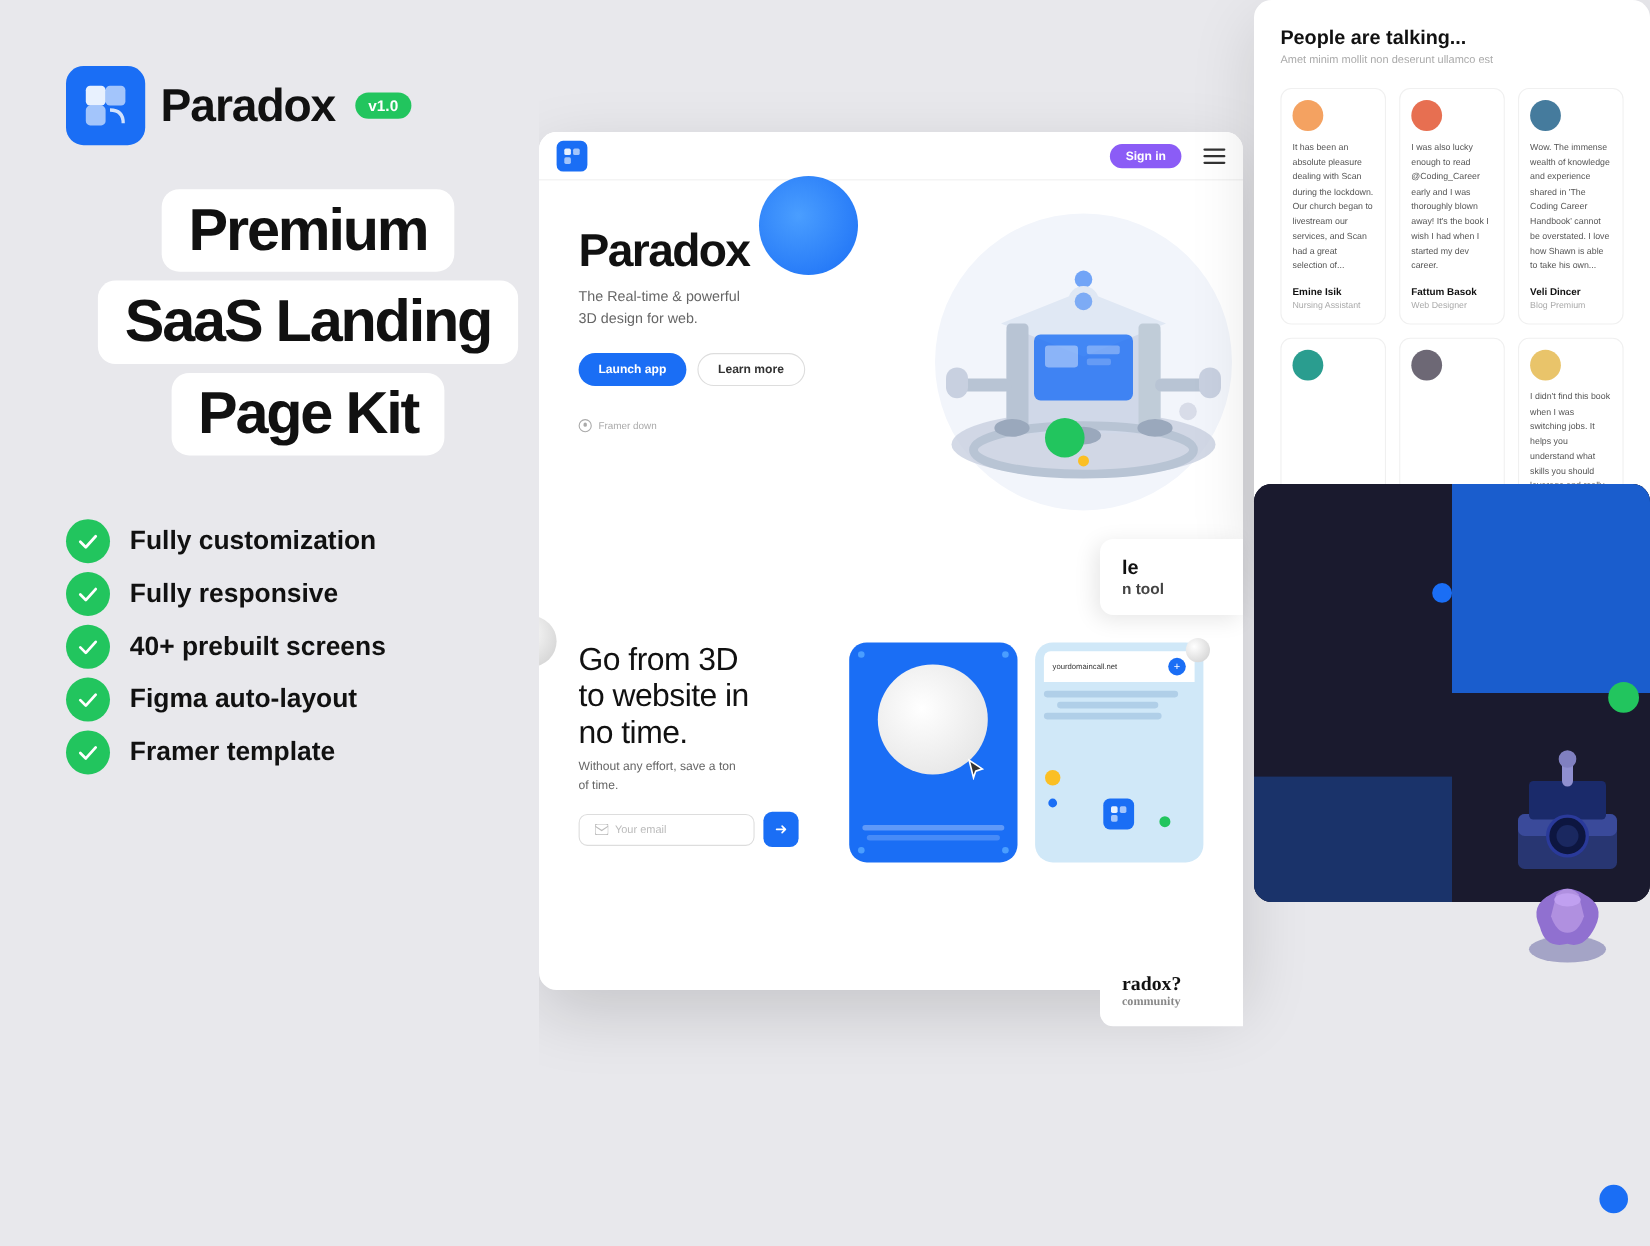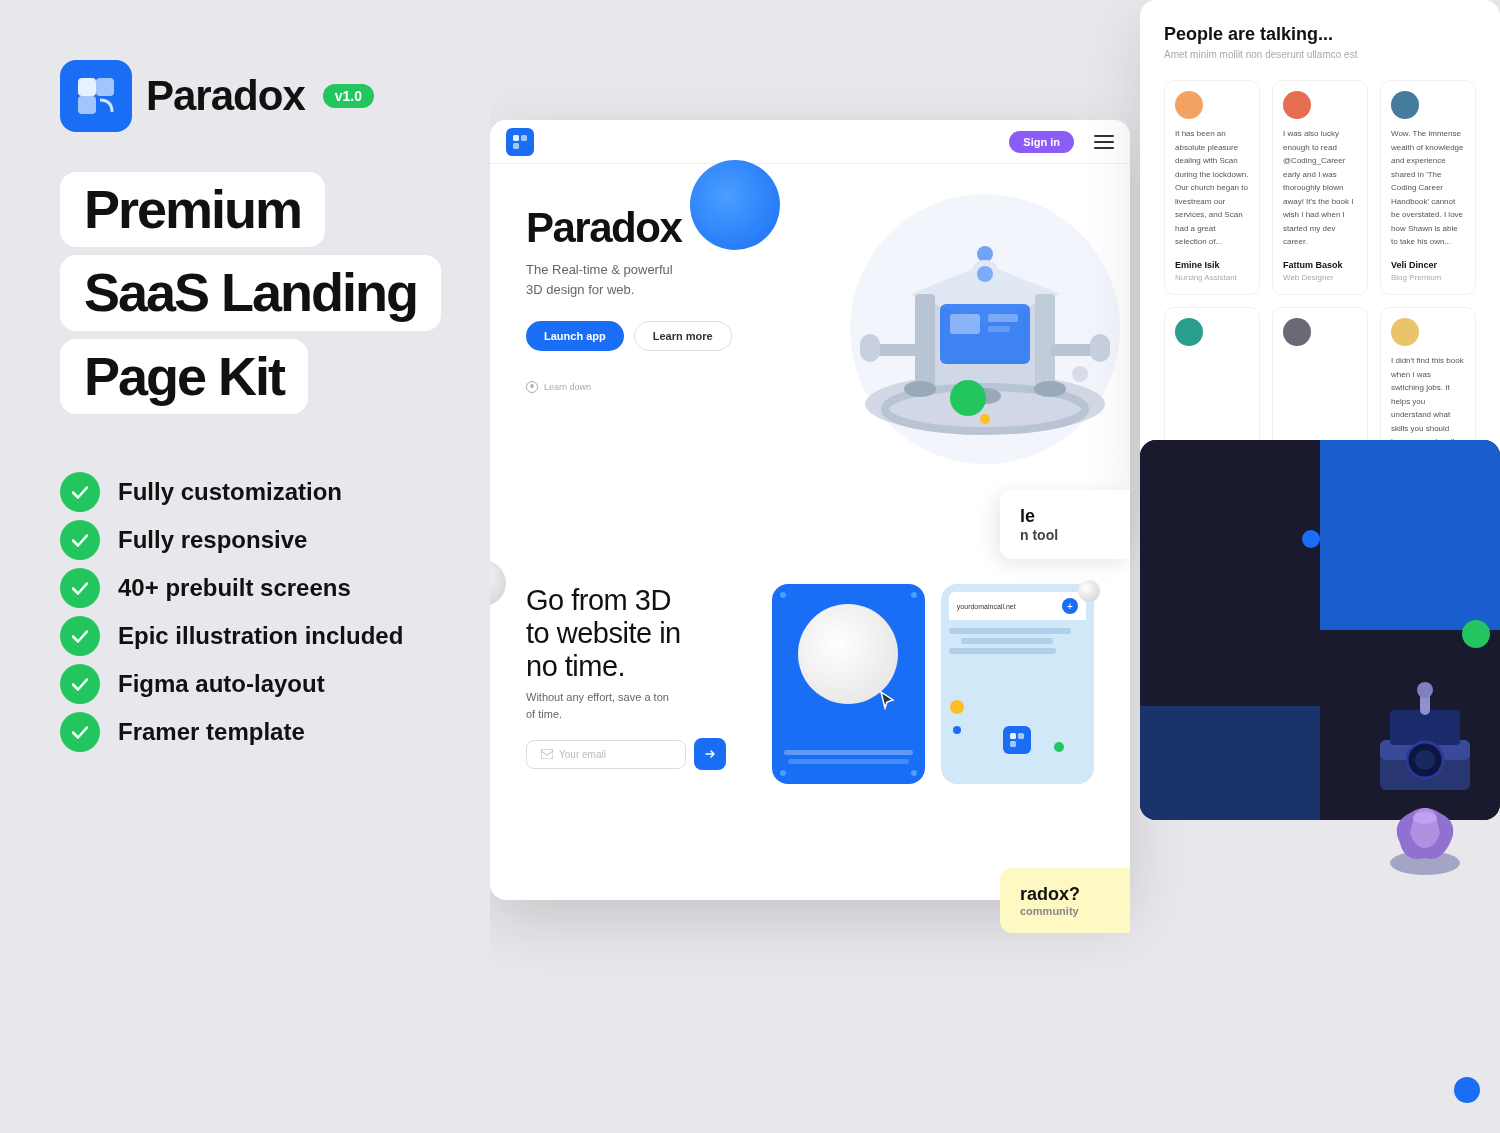--- a/index.html
+++ b/index.html
@@ -56,20 +56,21 @@
       color: white;
       font-size: 14px;
       font-weight: 700;
       padding: 4px 12px;
       border-radius: 20px;
       margin-left: 4px;
     }
 
     .hero-title {
       margin-bottom: 50px;
+      text-align: center;
     }
 
     .hero-title-line {
       display: inline-block;
       background: white;
       border-radius: 16px;
       padding: 8px 24px;
       margin-bottom: 8px;
       font-size: 54px;
       font-weight: 900;
@@ -509,27 +510,28 @@
       border-radius: 12px 0 0 12px;
       box-shadow: -4px 4px 20px rgba(0,0,0,0.1);
       width: 130px;
     }
 
     
     .partial-radox {
       position: absolute;
       right: 370px;
       bottom: 200px;
-      background: #fef9c3;
+      background: #ffffff;
       padding: 16px 20px;
       border-radius: 12px 0 0 12px;
       font-size: 16px;
       font-weight: 700;
       color: #111;
       width: 130px;
+      font-family: Liberation Serif, serif;
     }
 
     
     .card-white-circle {
       position: absolute;
       top: 20px;
       left: 50%;
       transform: translateX(-50%);
       width: 100px;
       height: 100px;
@@ -646,28 +648,20 @@
         </svg>
       </div>
       <span class="feature-label">40+ prebuilt screens</span>
     </li>
     <li class="feature-item">
       <div class="check-circle">
         <svg viewBox="0 0 22 22" fill="none">
           <path d="M4 11.5 L9 16.5 L18 6.5" stroke="white" stroke-width="2.5" stroke-linecap="round" stroke-linejoin="round"></path>
         </svg>
       </div>
-      <span class="feature-label">Epic illustration included</span>
-    </li>
-    <li class="feature-item">
-      <div class="check-circle">
-        <svg viewBox="0 0 22 22" fill="none">
-          <path d="M4 11.5 L9 16.5 L18 6.5" stroke="white" stroke-width="2.5" stroke-linecap="round" stroke-linejoin="round"></path>
-        </svg>
-      </div>
       <span class="feature-label">Figma auto-layout</span>
     </li>
     <li class="feature-item">
       <div class="check-circle">
         <svg viewBox="0 0 22 22" fill="none">
           <path d="M4 11.5 L9 16.5 L18 6.5" stroke="white" stroke-width="2.5" stroke-linecap="round" stroke-linejoin="round"></path>
         </svg>
       </div>
       <span class="feature-label">Framer template</span>
     </li>
@@ -708,21 +702,21 @@
     <div class="browser-content" style="position:relative; height:400px;">
       <div style="width: 260px;">
         <div class="landing-title">Paradox</div>
         <div class="landing-subtitle">The Real-time &amp; powerful<br>3D design for web.</div>
         <div class="cta-buttons">
           <button class="btn-launch">Launch app</button>
           <button class="btn-learn">Learn more</button>
         </div>
         <div class="scroll-hint">
           <div class="scroll-dot"></div>
-          <span>Learn down</span>
+          <span>Framer down</span>
         </div>
       </div>
 
       <div style="position:absolute; right:-10px; top:10px; width:320px; height:310px;">
 
         <div style="position:absolute; right:20px; top:20px; width:270px; height:270px; background:#f2f5fb; border-radius:50%;"></div>
 
         <svg style="position:absolute; right:0; top:0; width:310px; height:300px;" viewBox="0 0 310 300" fill="none">
 
           <ellipse cx="155" cy="230" rx="120" ry="30" fill="#c8d0e0" opacity="0.8"></ellipse>

